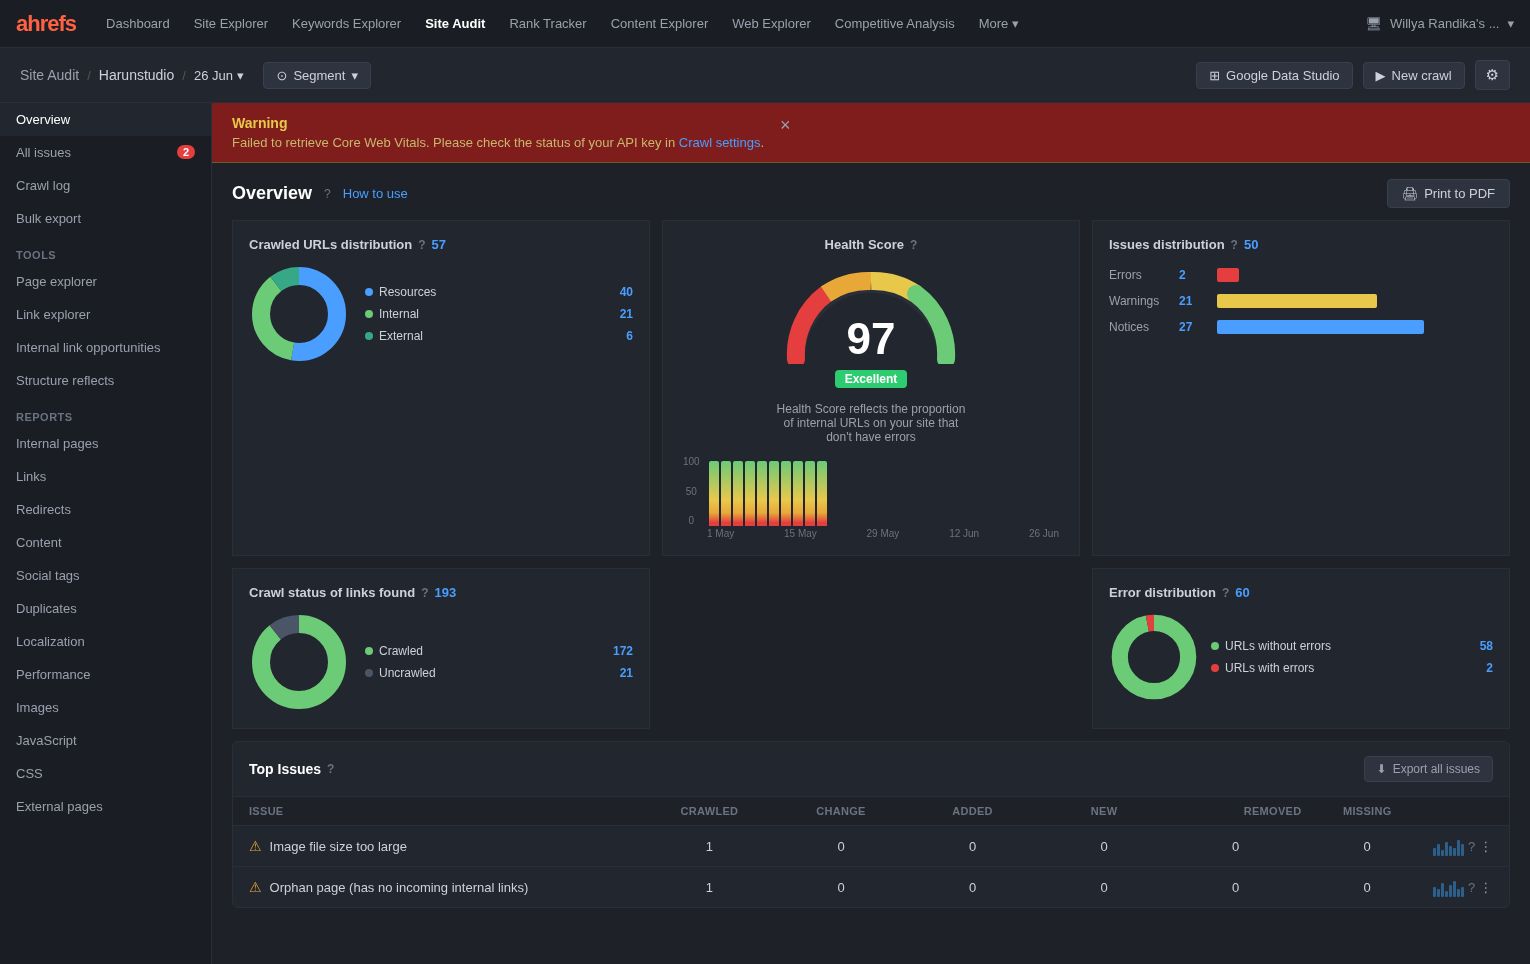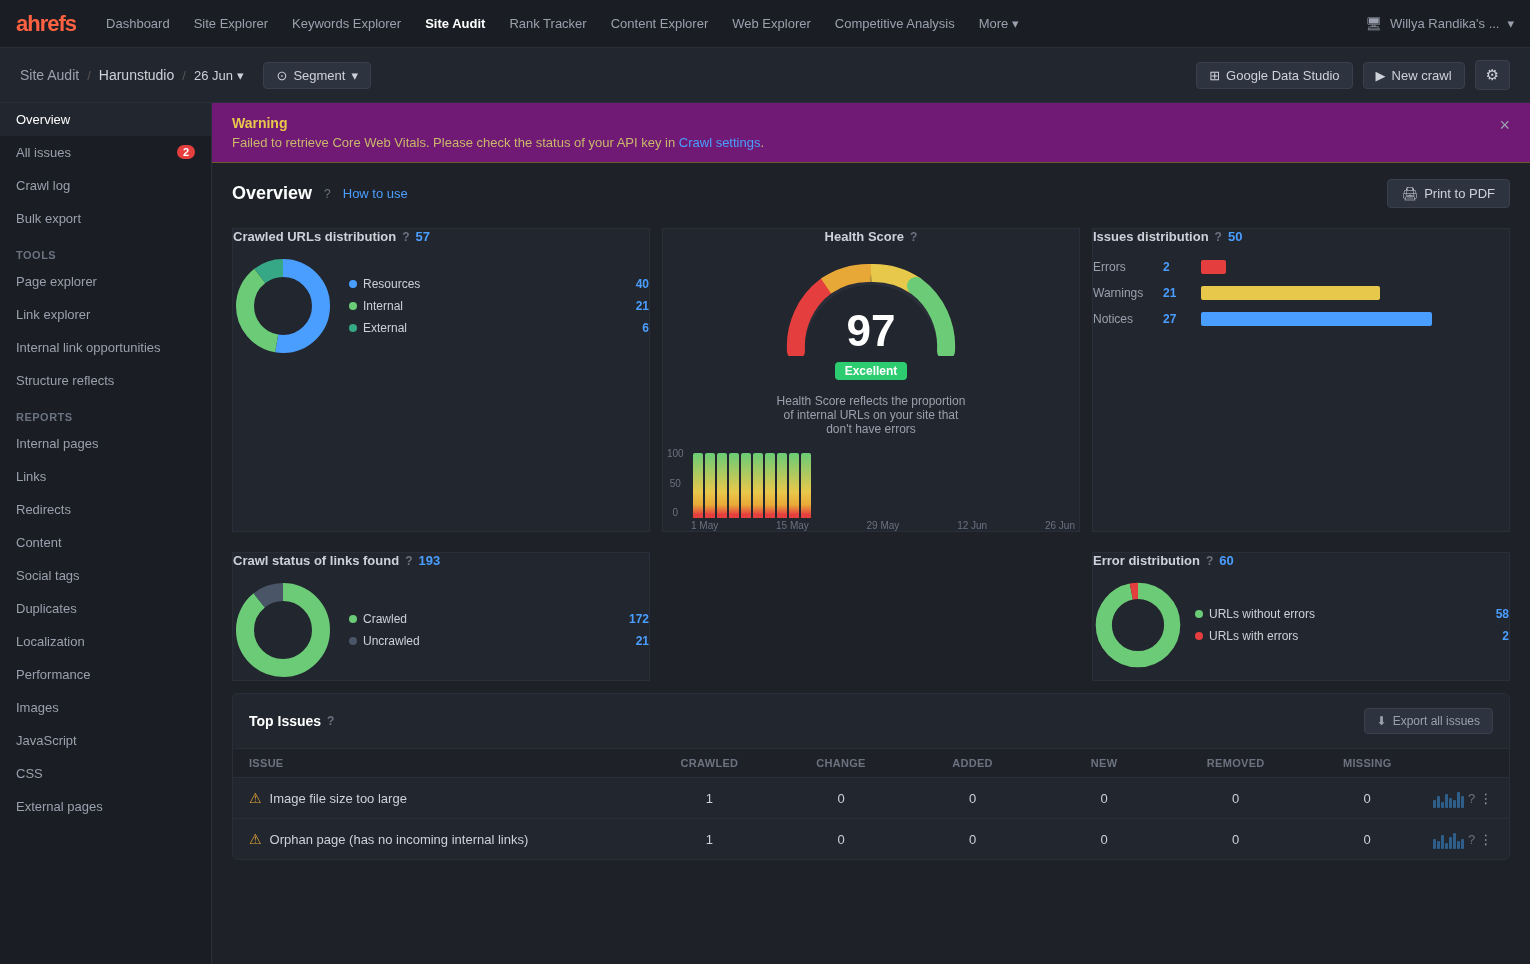--- a/index.html
+++ b/index.html
@@ -31,32 +31,32 @@
     .sidebar { width: 212px; background: #1a1d23; border-right: 1px solid #2a2e38; overflow-y: auto; flex-shrink: 0; padding-bottom: 20px; }
     .sidebar-item { padding: 9px 16px; cursor: pointer; color: #9aa0ad; font-size: 13px; display: flex; align-items: center; justify-content: space-between; }
     .sidebar-item.active { background: #22262e; color: #fff; }
     .sidebar-section { padding: 14px 16px 4px; color: #6b7280; font-size: 11px; font-weight: 700; text-transform: uppercase; letter-spacing: 0.5px; }
     .badge { background: #e53e3e; color: #fff; border-radius: 10px; padding: 1px 6px; font-size: 11px; font-weight: 700; }
 
     
     .content { flex: 1; overflow-y: auto; padding: 0; }
 
     
-    .warning-banner { background: #701a75; border-bottom: 1px solid #6b5a2a; padding: 12px 20px; display: flex; align-items: flex-start; justify-content: space-between; }
+    .warning-banner { background: #7f1d1d; border-bottom: 1px solid #6b5a2a; padding: 12px 20px; display: flex; align-items: flex-start; justify-content: flex-start; }
     .warning-title { color: #e8c84a; font-weight: 700; font-size: 14px; margin-bottom: 4px; }
     .warning-text { color: #c9b76a; font-size: 13px; }
     .warning-link { color: #4a9eff; cursor: pointer; }
     .warning-close { color: #9aa0ad; cursor: pointer; font-size: 18px; margin-left: 16px; flex-shrink: 0; }
 
     
     .overview-header { padding: 16px 20px 12px; display: flex; align-items: center; justify-content: space-between; }
     .overview-title { font-size: 18px; font-weight: 700; color: #fff; display: flex; align-items: center; gap: 8px; }
     .how-to-use { color: #4a9eff; font-size: 13px; cursor: pointer; display: flex; align-items: center; gap: 4px; }
     .print-btn { background: #2e3340; border: 1px solid #3a3f4d; color: #cdd1d9; padding: 6px 14px; border-radius: 4px; cursor: pointer; display: flex; align-items: center; gap: 6px; font-size: 13px; }
-    .card { background: #22262e; border: 1px solid #2a2e38; border-radius: 0; margin: 8px 6px 12px; }
+    .card { background: #22262e; border: 1px solid #2a2e38; border-radius: 0; padding: 16px; margin: 0 6px 12px; }
     .card-title { font-size: 13px; font-weight: 600; color: #cdd1d9; display: flex; align-items: center; gap: 6px; margin-bottom: 12px; }
     .card-count { color: #4a9eff; font-size: 13px; }
     .info-icon { color: #6b7280; font-size: 12px; cursor: pointer; }
 
     
     .donut-row { display: flex; align-items: center; gap: 16px; }
     .donut-legend { display: flex; flex-direction: column; gap: 8px; flex: 1; text-align: center; }
     .legend-item { display: flex; align-items: center; justify-content: space-between; font-size: 12px; }
     .legend-dot { width: 8px; height: 8px; border-radius: 50%; margin-right: 6px; flex-shrink: 0; }
     .legend-label { display: flex; align-items: center; flex: 1; }
@@ -411,21 +411,21 @@
           <span>⬇</span>
           <span>Export all issues</span>
         </button>
       </div>
       <div class="table-header">
         <span>Issue</span>
         <span style="text-align:center;">Crawled</span>
         <span style="text-align:center;">Change</span>
         <span style="text-align:center;">Added</span>
         <span style="text-align:center;">New</span>
-        <span style="text-align:center;">Removed</span>
+        <span style="text-align:right;">Removed</span>
         <span style="text-align:center;">Missing</span>
         <span></span>
       </div>
 
       <div class="table-row">
         <span class="table-cell left">
           <span class="warn-icon">⚠</span>
           <span>Image file size too large</span>
         </span>
         <span class="table-cell">1</span>

